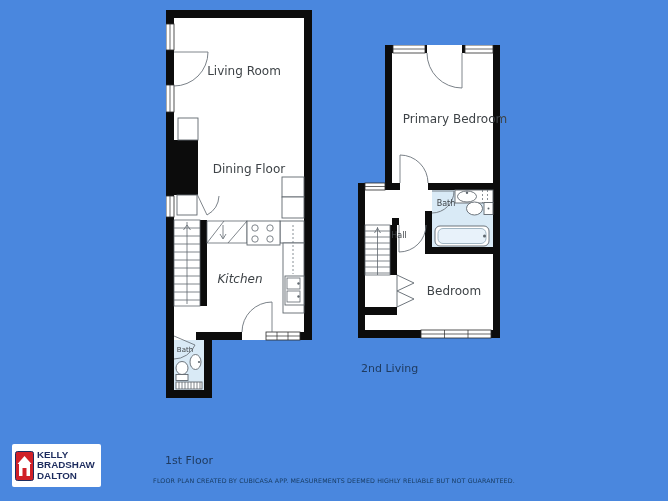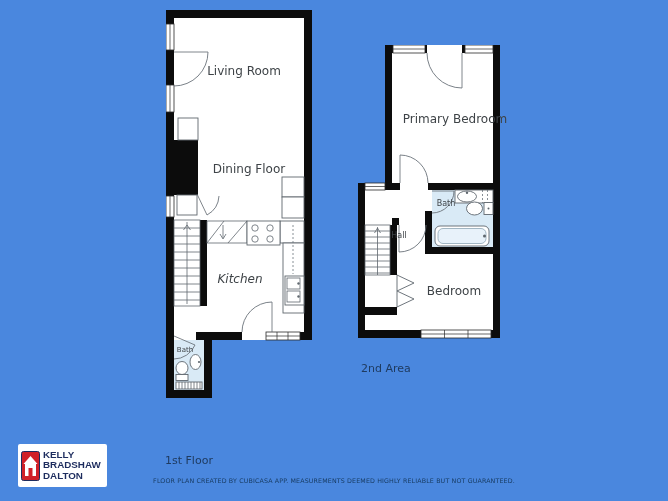--- a/index.html
+++ b/index.html
@@ -4,21 +4,21 @@
 <style>
   html,body{margin:0;padding:0;}
   .stage{position:relative;width:668px;height:501px;background:#4a87de;overflow:hidden;
          font-family:"DejaVu Sans",sans-serif;}
   .plan-svg{position:absolute;}
   .room-label{position:absolute;transform:translate(-50%,-50%);color:#3e4347;
               font-size:12px;white-space:nowrap;}
   .lbl-sm{font-size:8px;}
   .lbl-xs{font-size:7px;}
   .floor-caption{position:absolute;color:#1f3b60;font-size:11px;white-space:nowrap;}
-  .logo{position:absolute;left:18px;top:444px;width:89px;height:43px;background:#ffffff;
+  .logo{position:absolute;left:12px;top:444px;width:89px;height:43px;background:#ffffff;
         border-radius:2px;display:flex;align-items:center;gap:3px;padding:2px 3px;
         box-sizing:border-box;}
   .logo-text{display:flex;flex-direction:column;justify-content:center;}
   .logo-line{font-family:"Liberation Sans",sans-serif;font-weight:bold;font-size:9.8px;
              line-height:10.6px;color:#1d2c5e;letter-spacing:0;}
   .disclaimer{position:absolute;top:477px;left:50%;transform:translateX(-50%);
               font-size:6.3px;color:#16395e;letter-spacing:0.15px;white-space:nowrap;}
   svg .wall{fill:#0c0c0c;}
   svg .floorw{fill:#ffffff;}
   svg .bathf{fill:#d9eaf6;}
@@ -254,21 +254,21 @@
   <span class="room-label" style="left:249px;top:169px;">Dining Floor</span>
   <span class="room-label" style="left:240px;top:279px;font-style:italic;">Kitchen</span>
   <span class="room-label lbl-xs" style="left:185px;top:350px;">Bath</span>
 
   <span class="room-label" style="left:455px;top:119px;">Primary Bedroom</span>
   <span class="room-label lbl-sm" style="left:399px;top:192px;margin-top:43px;">Hall</span>
   <span class="room-label lbl-sm" style="left:446px;top:203px;">Bath</span>
   <span class="room-label" style="left:438px;top:291px;margin-left:16px;">Bedroom</span>
 
   <span class="floor-caption" style="left:165px;top:426px;margin-top:28px;">1st Floor</span>
-  <span class="floor-caption" style="left:361px;top:362px;">2nd Area</span>
+  <span class="floor-caption" style="left:361px;top:362px;">2nd Living</span>
 
   <div class="logo">
     <svg width="19" height="30" viewBox="0 0 19 30">
       <rect x="0.5" y="0.5" width="18" height="29" rx="2" fill="#d02028" stroke="#1d2c5e" stroke-width="1"></rect>
       <polygon points="9.5,5 2.5,13 16.5,13" fill="#ffffff"></polygon>
       <rect x="4" y="13" width="11" height="12" fill="#ffffff"></rect>
       <rect x="7.5" y="17" width="4" height="8" fill="#d02028"></rect>
     </svg>
     <div class="logo-text">
       <span class="logo-line">KELLY</span>

